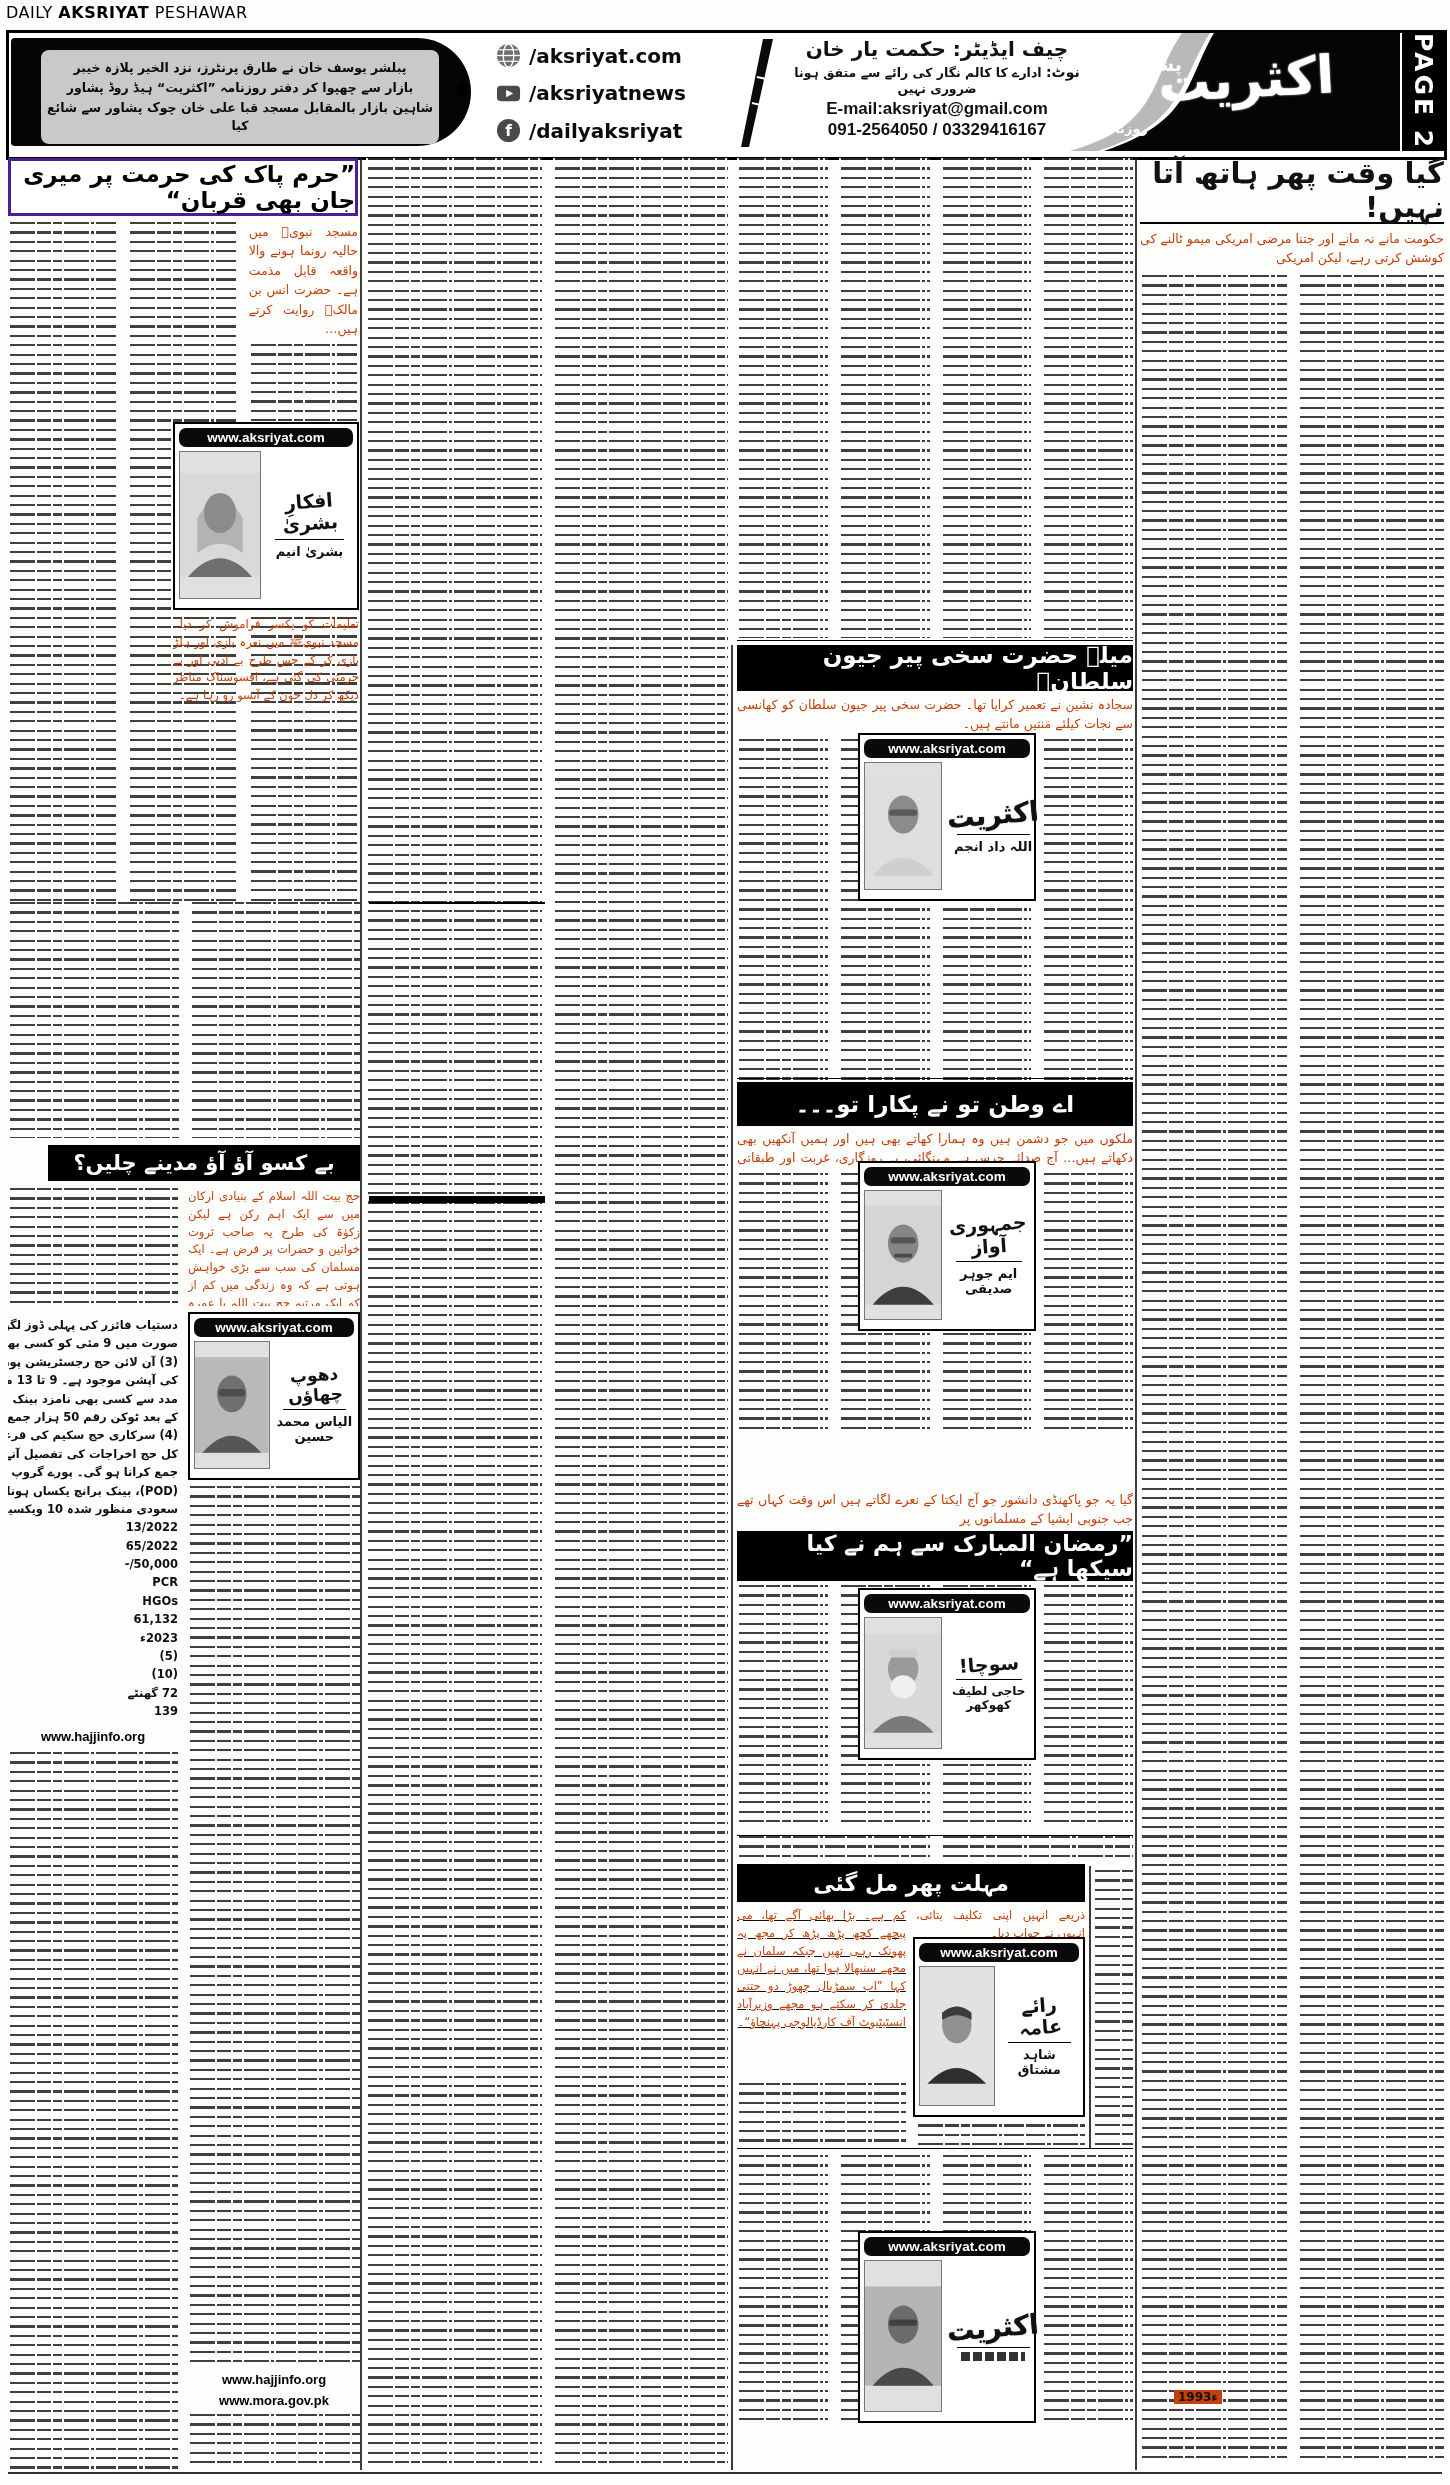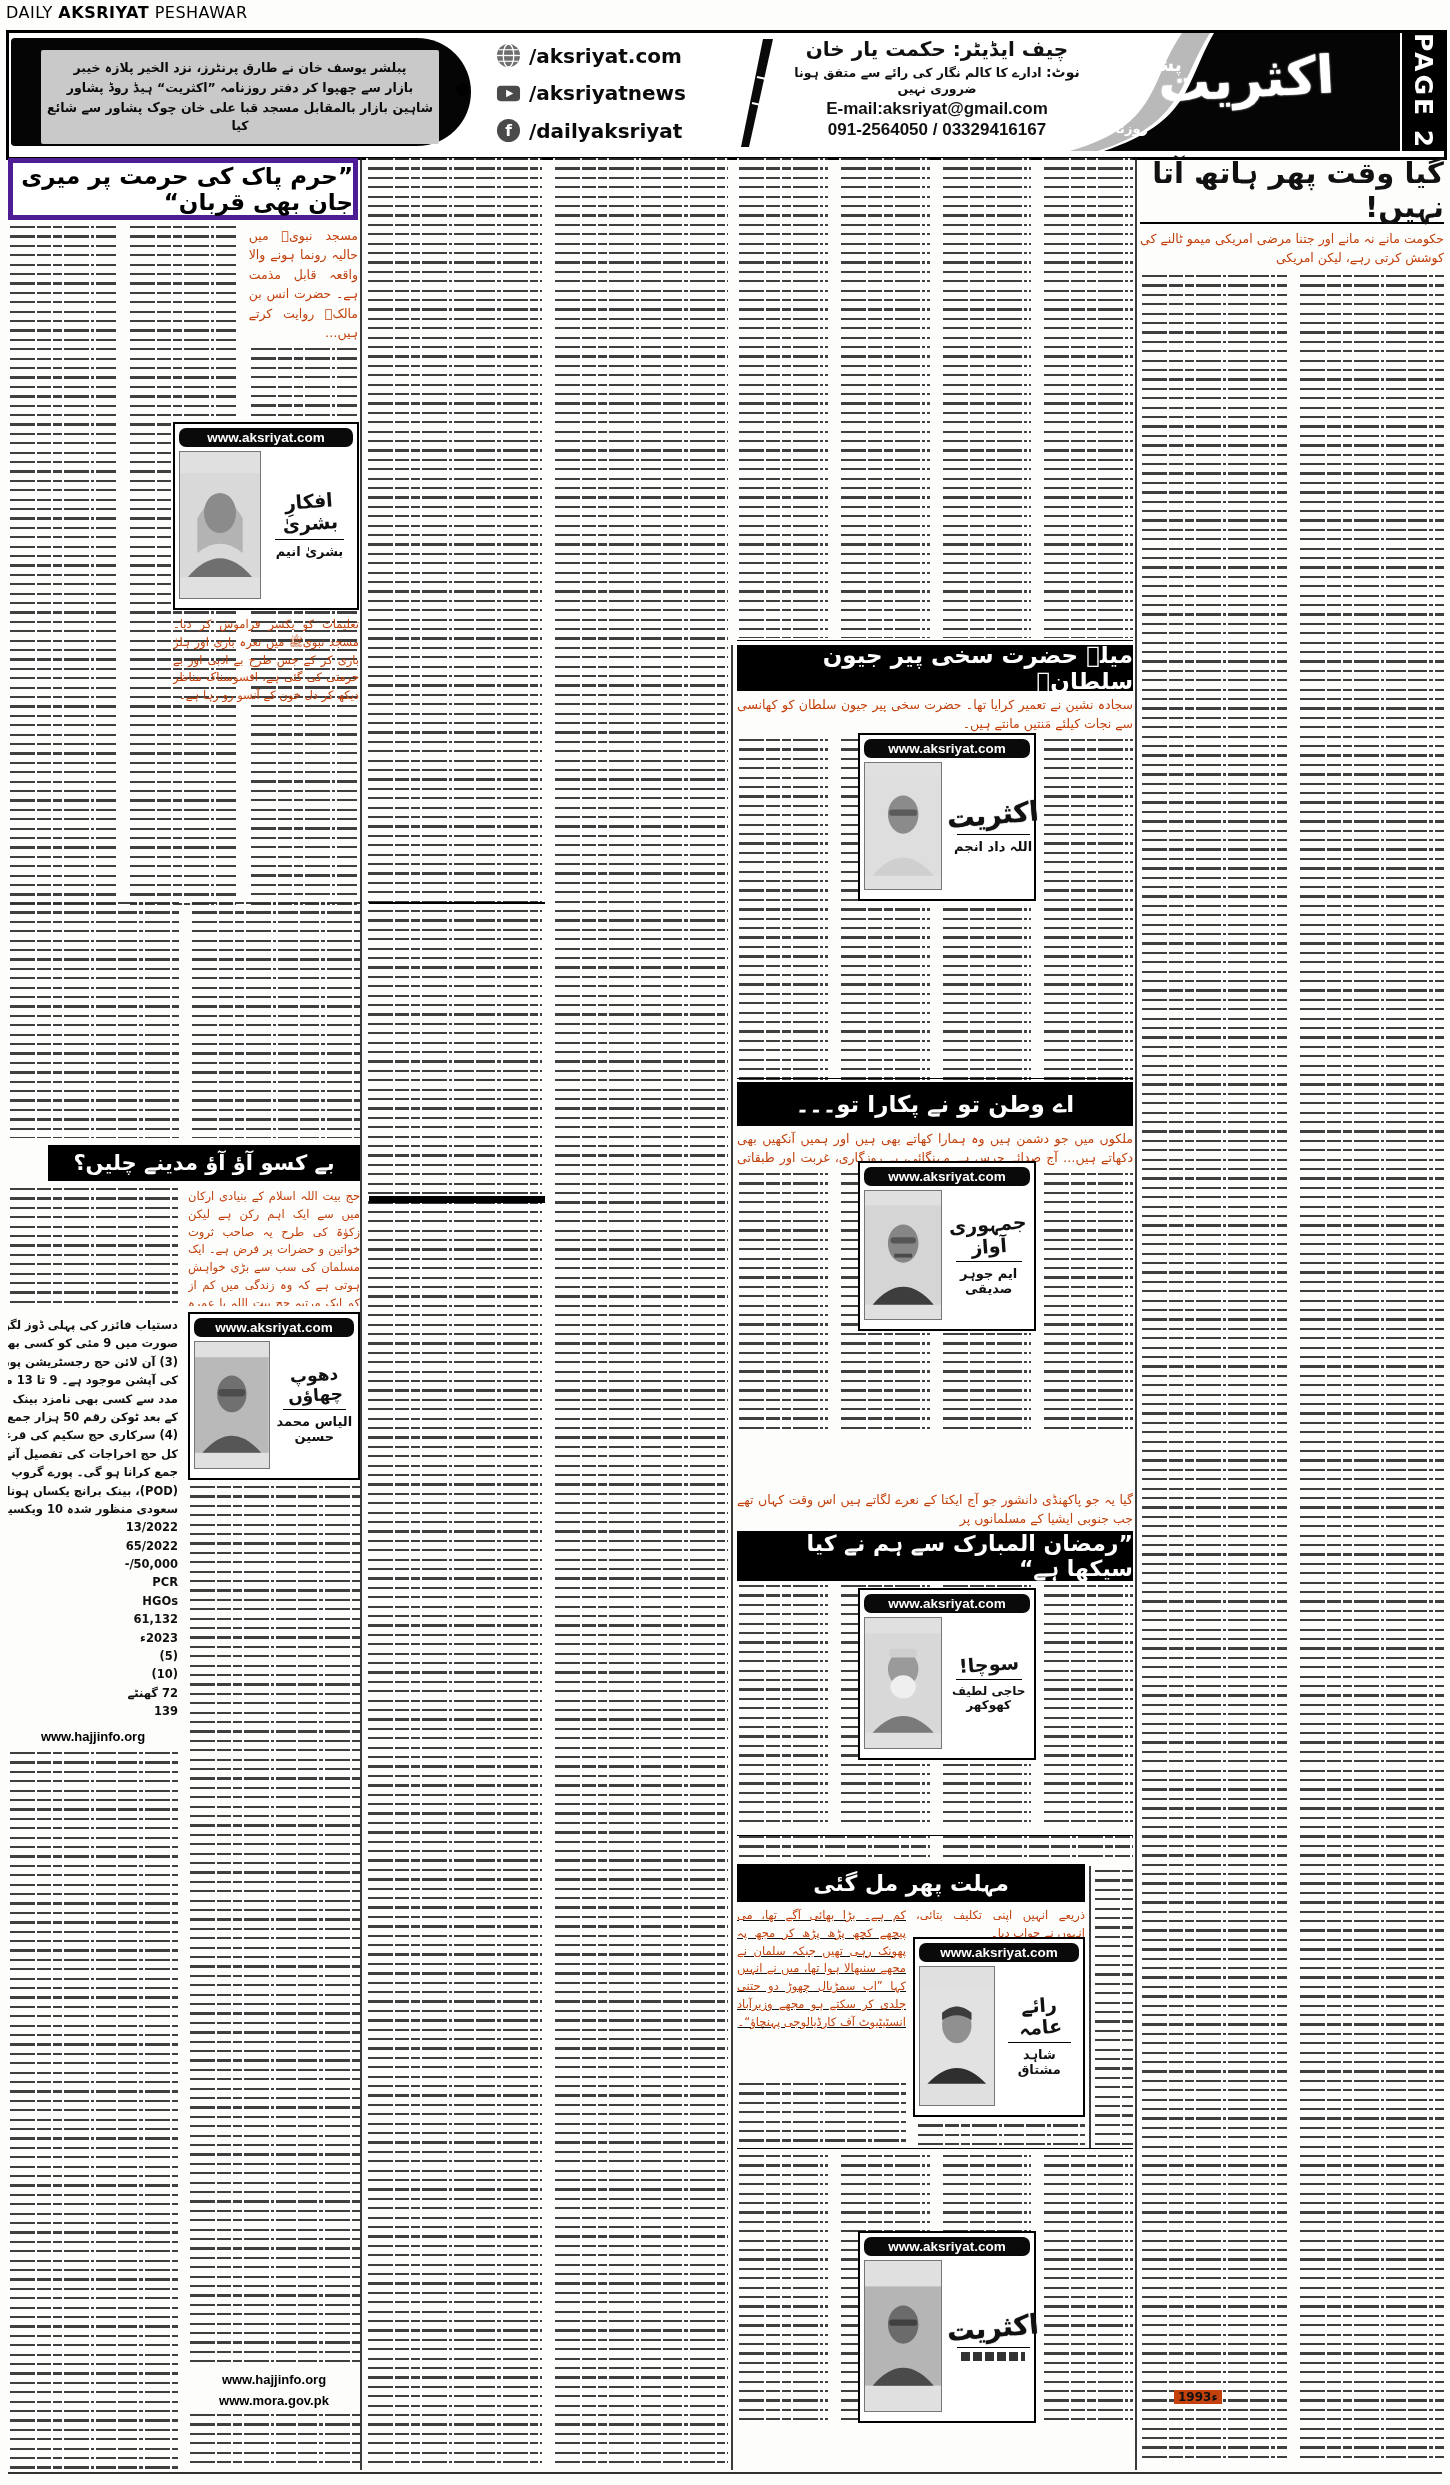--- a/index.html
+++ b/index.html
@@ -6,21 +6,21 @@
   body{width:1450px;height:2485px;background:#f4f3f1;font-family:"DejaVu Sans","Liberation Sans",sans-serif;color:#111;}
   #page{position:relative;width:1450px;height:2485px;background:#fdfdfc;overflow:hidden;}
   .abs{position:absolute;}
   .rtl{direction:rtl;}
   
   #masthead{left:6px;top:3px;width:700px;height:24px;font-size:16px;letter-spacing:.5px;color:#000;}
   #masthead .md{font-weight:400;} #masthead .mn{font-weight:800;} 
   
   #headerbox{left:6px;top:30px;width:1435px;height:124px;border:3px solid #000;background:#fff;}
   .pub-blob{left:2px;top:5px;width:460px;height:108px;background:#050505;border-radius:4px 58px 58px 4px;}
-  .pub-gray{left:30px;top:12px;width:398px;height:94px;background:#c9c9c9;display:flex;flex-direction:column;justify-content:center;gap:2px;text-align:center;font-size:12.5px;font-weight:700;line-height:1.45;color:#0a0a0a;border-radius:2px;}
+  .pub-gray{left:30px;top:12px;width:398px;height:94px;background:#c9c9c9;display:flex;flex-direction:column;justify-content:center;gap:2px;text-align:center;font-size:12.5px;font-weight:700;line-height:1.45;color:#0a0a0a;border-radius:8px;}
   .pub-dot{left:447px;top:50px;width:13px;height:13px;border-radius:50%;background:#000;}
   .social{left:487px;top:10px;width:235px;height:100px;display:flex;flex-direction:column;justify-content:space-between;}
   .social-row{display:flex;align-items:center;gap:8px;font-weight:800;font-size:20px;color:#0b0b0b;}
   .icn{width:25px;height:25px;flex:0 0 25px;}
   .pen{left:724px;top:4px;width:44px;height:112px;}
   .editor{left:770px;top:4px;width:316px;height:114px;text-align:center;}
   .ed-chief{font-size:20px;font-weight:800;line-height:1.25;}
   .ed-note{font-size:12.5px;font-weight:600;line-height:1.3;margin-top:1px;}
   .ed-note b{font-size:14px;}
   .ed-mail,.ed-phone{font-size:17px;font-weight:800;line-height:1.25;font-family:"Liberation Sans","DejaVu Sans",sans-serif;}
@@ -34,21 +34,21 @@
      repeating-linear-gradient(90deg,#fff 0 2px,transparent 2px 27px),
      repeating-linear-gradient(90deg,#fff 0 2px,transparent 2px 43px),
      repeating-linear-gradient(180deg,#2b2b2b 0 2.3px,rgba(0,0,0,0) 2.3px 9.4px);}
   .sim.fixed{flex:none;}
   .simcols{display:flex;direction:rtl;gap:11px;}
   .simcol{flex:1;display:flex;flex-direction:column;gap:6px;}
   .lead{direction:rtl;text-align:justify;font-size:12.5px;line-height:1.55;color:#c2410c;}
   .lead.small{font-size:11.5px;}
   
   .bar-hl{background:#000;color:#fff;display:flex;align-items:center;justify-content:center;font-weight:800;}
-  .boxed-hl{border:5px solid #4c1d95;display:flex;align-items:center;justify-content:center;font-weight:800;color:#000;background:#fff;}
+  .boxed-hl{border:3px solid #4c1d95;display:flex;align-items:center;justify-content:center;font-weight:800;color:#000;background:#fff;}
   .plain-hl{display:flex;align-items:center;justify-content:center;font-weight:800;color:#000;border-bottom:2px solid #000;}
   
   .abox{border:2px solid #000;background:#fff;padding:4px;box-sizing:border-box;z-index:5;}
   .www-bar{background:#0a0a0a;color:#fff;font-weight:800;font-size:13.5px;text-align:center;border-radius:7px;padding:2px 0;font-family:"Liberation Sans","DejaVu Sans",sans-serif;}
   .ab-body{display:flex;gap:5px;margin-top:4px;height:calc(100% - 28px);}
   .ab-photo{flex:0 0 46%;border:1px solid #777;background:#e0e0e0;overflow:hidden;}
   .ab-photo svg{width:100%;height:100%;display:block;}
   .ab-right{flex:1;display:flex;flex-direction:column;align-items:center;justify-content:center;gap:4px;text-align:center;}
   .ab-title{font-size:19px;font-weight:800;transform:rotate(-4deg);line-height:1.15;}
   .ab-logo{font-size:27px;font-weight:800;transform:rotate(-5deg);text-shadow:0 0 1px #000;}

